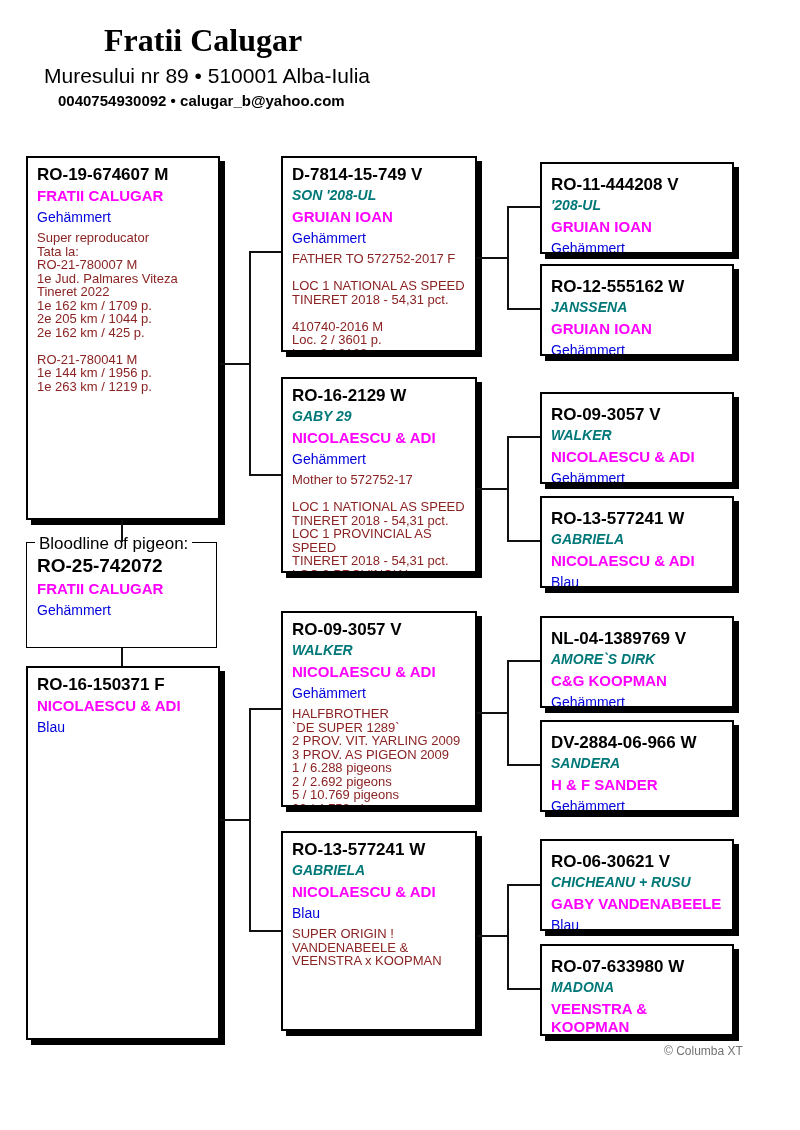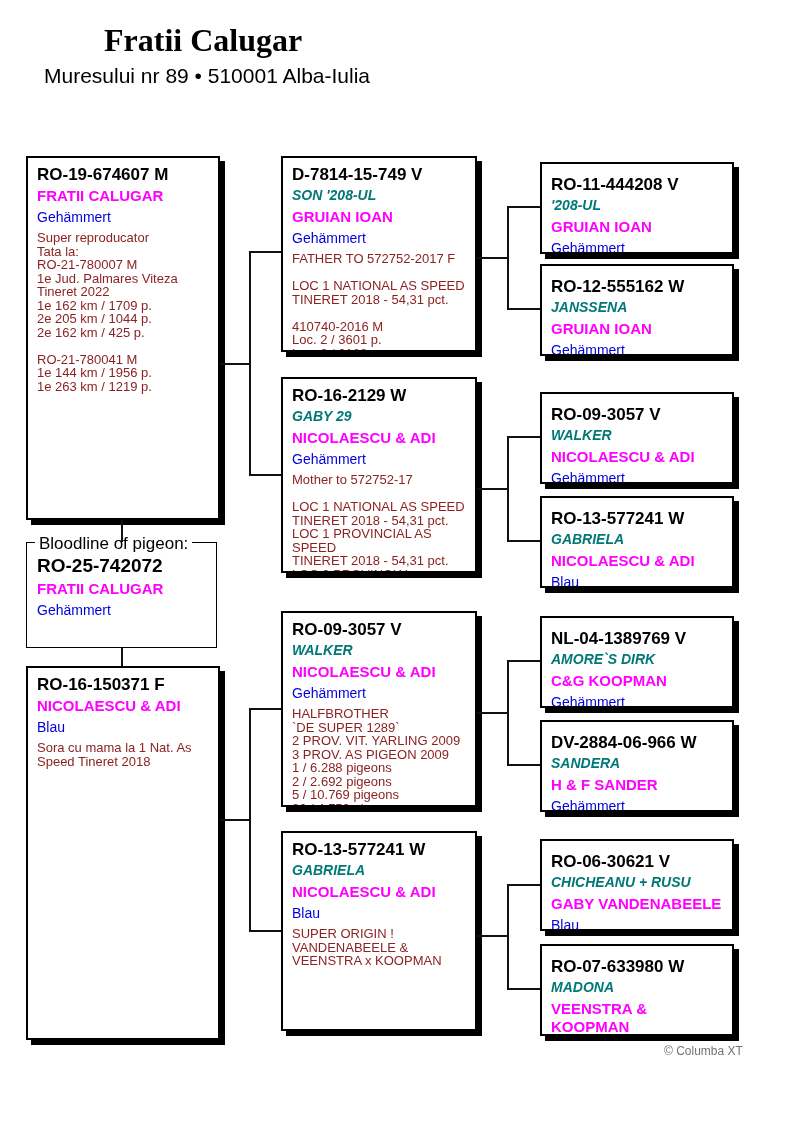--- a/index.html
+++ b/index.html
@@ -33,20 +33,21 @@
 
   .footer-copy{position:absolute;left:664px;top:1044px;font-size:12px;color:#737373;}
 </style>
 </head>
 <body>
 
 <div id="page">
 
   <div class="hdr-title">Fratii Calugar</div>
   <div class="hdr-address">Muresului nr 89 • 510001 Alba-Iulia</div>
+  <div class="hdr-contact">0040754930092 • calugar_b@yahoo.com</div>
 
   <div class="pbox" style="left:26px;top:156px;width:194px;height:364px;">
     <div class="ring">RO-19-674607 M</div>
     <div class="breeder">FRATII CALUGAR</div>
     <div class="colorline">Gehämmert</div>
     <div class="notes">Super reproducator
 Tata la:
 RO-21-780007 M
 1e Jud. Palmares Viteza
 Tineret 2022
@@ -63,22 +64,20 @@
     <div class="subject-legend">Bloodline of pigeon:</div>
     <div class="subject-ring">RO-25-742072</div>
     <div class="breeder">FRATII CALUGAR</div>
     <div class="colorline">Gehämmert</div>
   </div>
 
   <div class="pbox" style="left:26px;top:666px;width:194px;height:374px;">
     <div class="ring">RO-16-150371 F</div>
     <div class="breeder">NICOLAESCU &amp; ADI</div>
     <div class="colorline">Blau</div>
-    <div class="notes">Sora cu mama la 1 Nat. As
-Speed Tineret 2018</div>
   </div>
 
   <div class="pbox" style="left:281px;top:156px;width:196px;height:196px;">
     <div class="ring">D-7814-15-749 V</div>
     <div class="name">SON '208-UL</div>
     <div class="breeder">GRUIAN IOAN</div>
     <div class="colorline">Gehämmert</div>
     <div class="notes">FATHER TO 572752-2017 F
 
 LOC 1 NATIONAL AS SPEED

